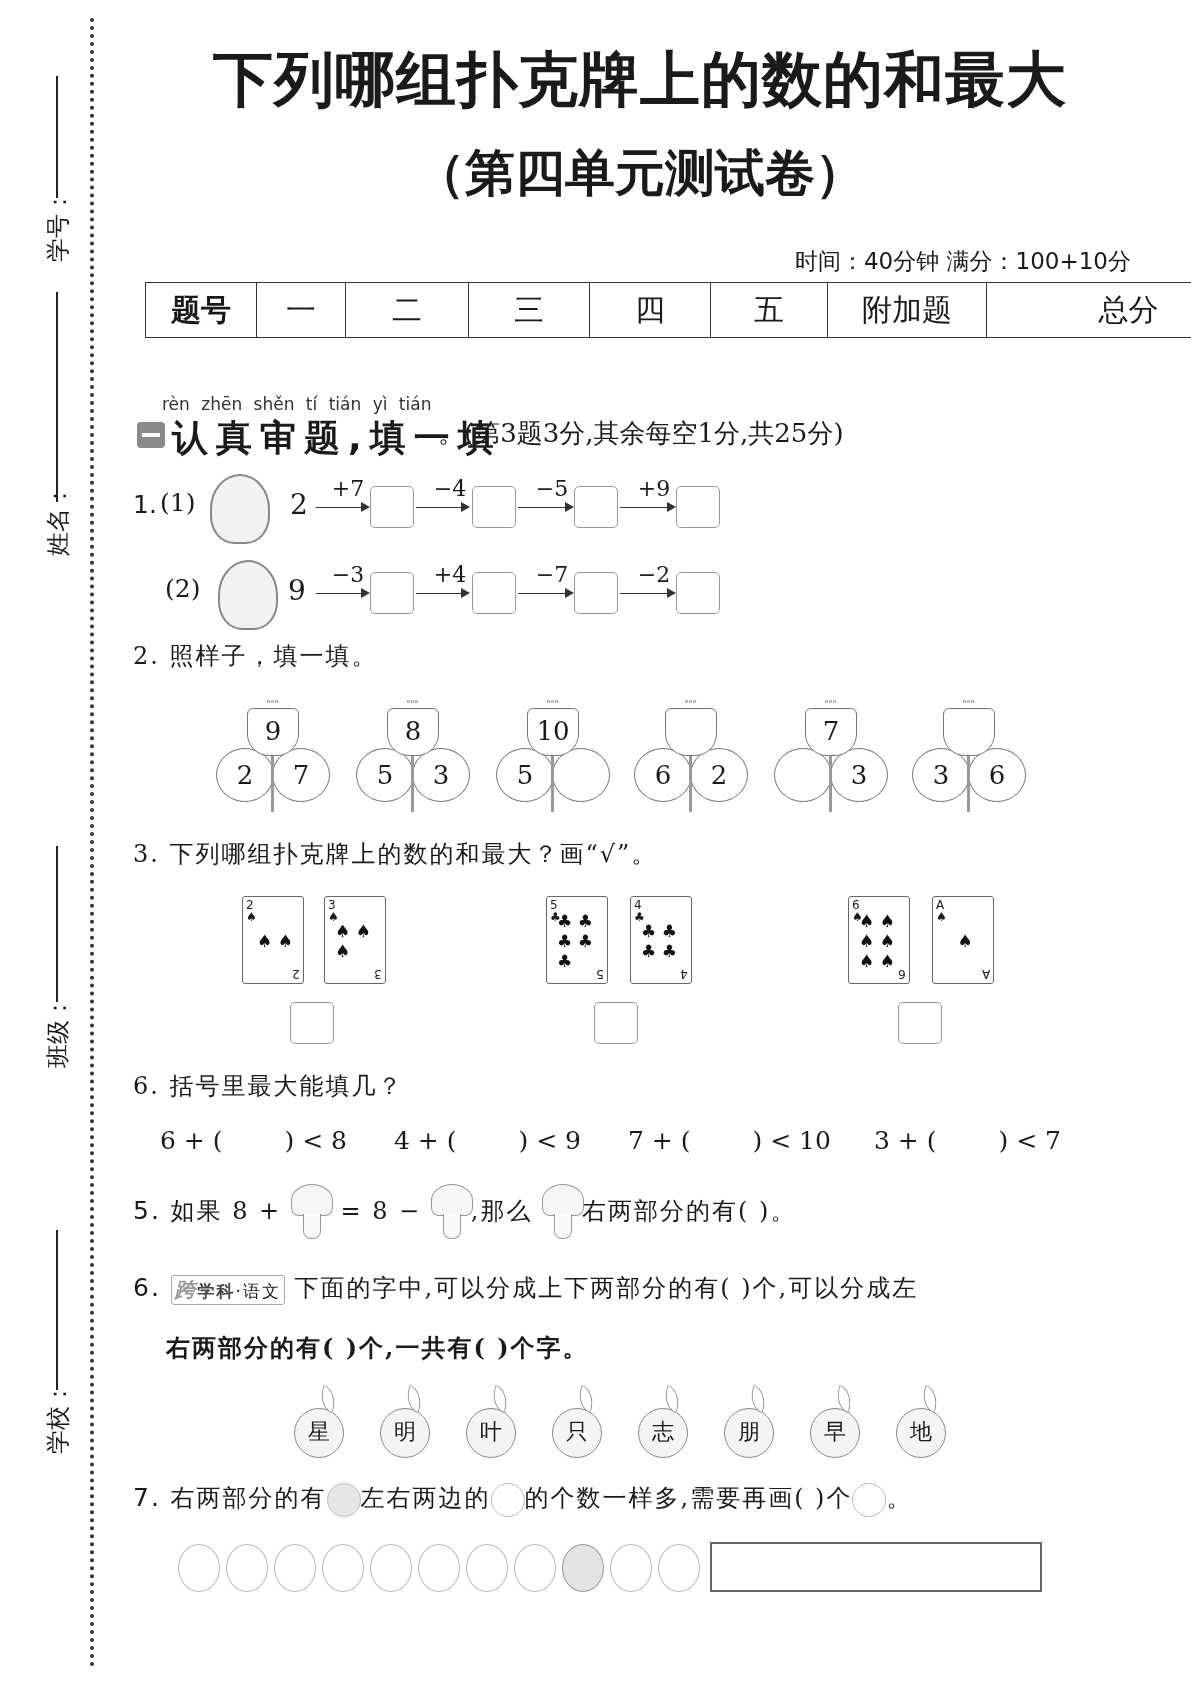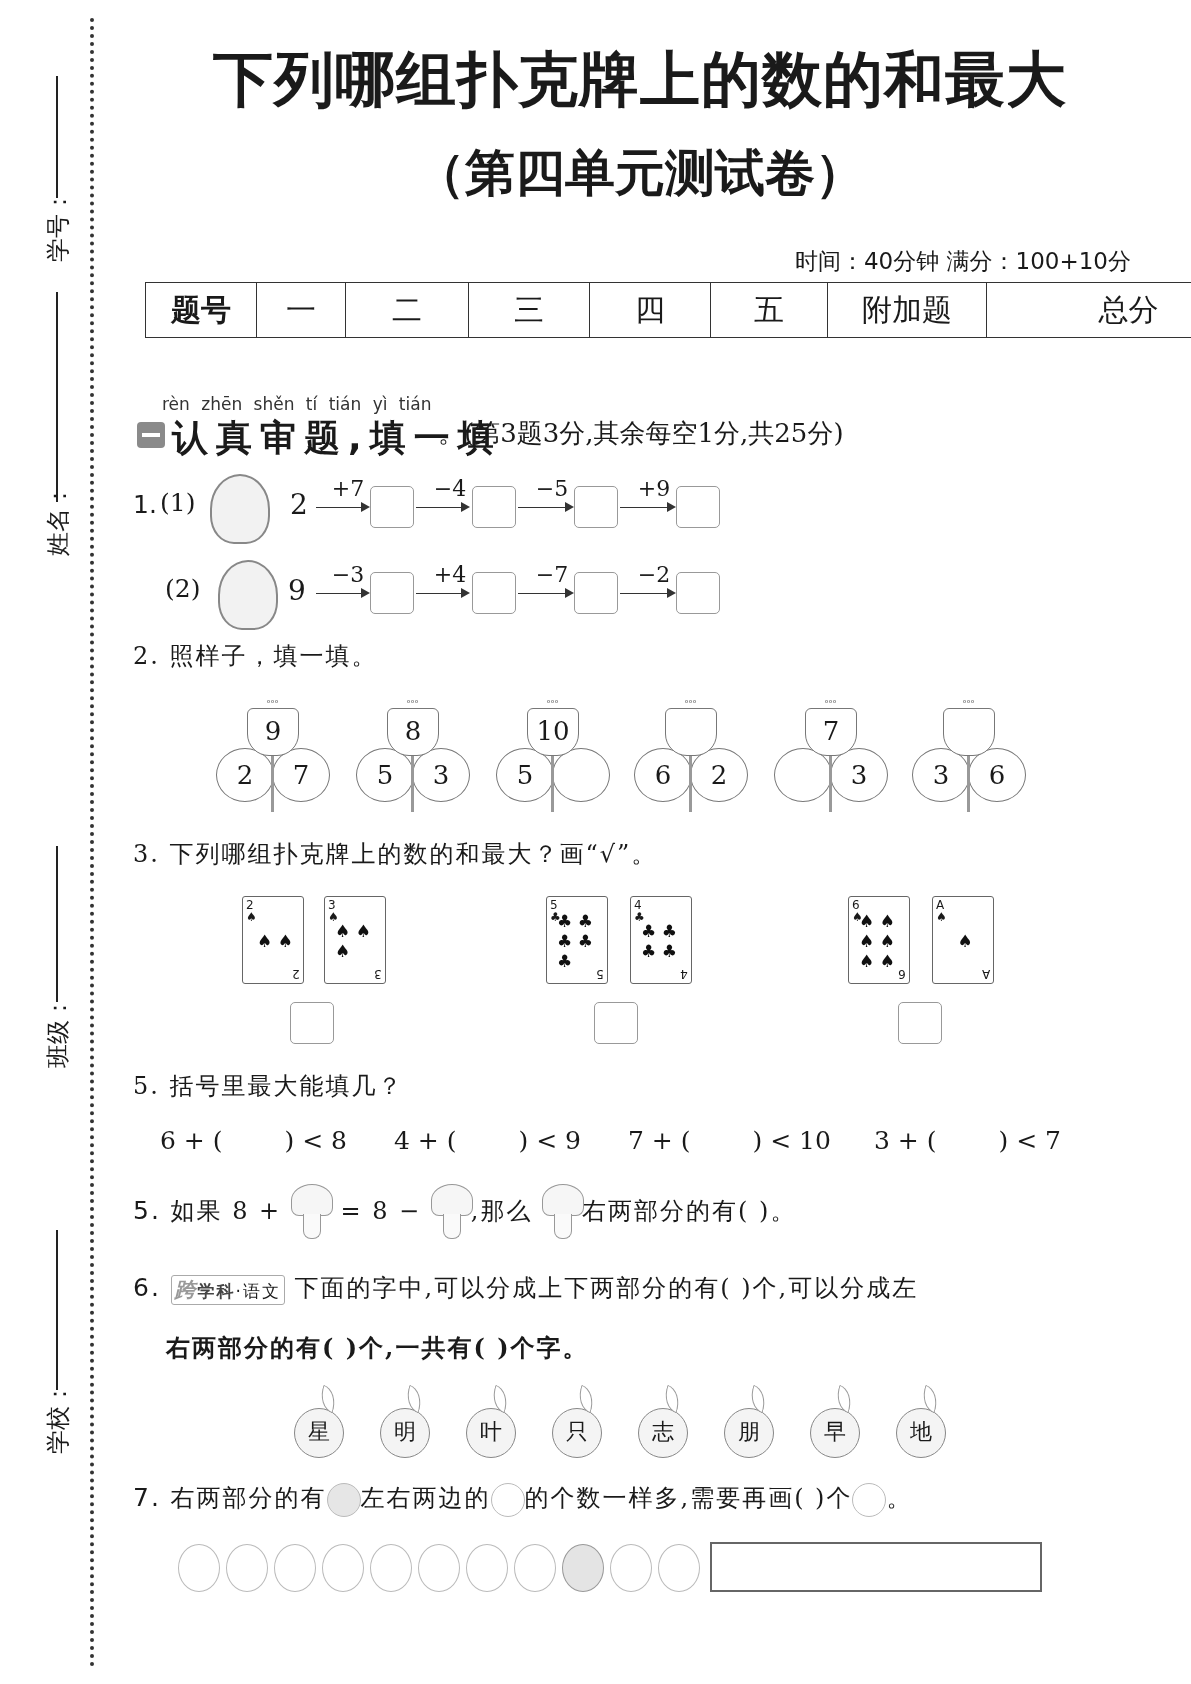--- a/index.html
+++ b/index.html
@@ -227,21 +227,21 @@
   <div class="pips">♠ ♠ ♠ ♠ ♠ ♠</div>
   <div class="brank">6</div>
 </div>
 <div class="abs card" style="left:932px;top:896px;">
   <div class="rank"><span>A</span><br><span>♠</span></div>
   <div class="pips" style="align-content:center;">♠</div>
   <div class="brank">A</div>
 </div>
 <div class="abs checkbox" style="left:898px;top:1002px;"></div>
 
-<div class="abs qtext" style="left:133px;top:1070px;">5. 括号里最大能填几？</div>
+<div class="abs qtext" style="left:133px;top:1070px;">6. 括号里最大能填几？</div>
 
 <div class="abs eq" style="left:160px;top:1126px;">
   <span>6 + (</span><span style="display:inline-block;width:62px;"></span><span>) &lt; 8</span>
 </div>
 <div class="abs eq" style="left:394px;top:1126px;">
   <span>4 + (</span><span style="display:inline-block;width:62px;"></span><span>) &lt; 9</span>
 </div>
 <div class="abs eq" style="left:628px;top:1126px;">
   <span>7 + (</span><span style="display:inline-block;width:62px;"></span><span>) &lt; 10</span>
 </div>

